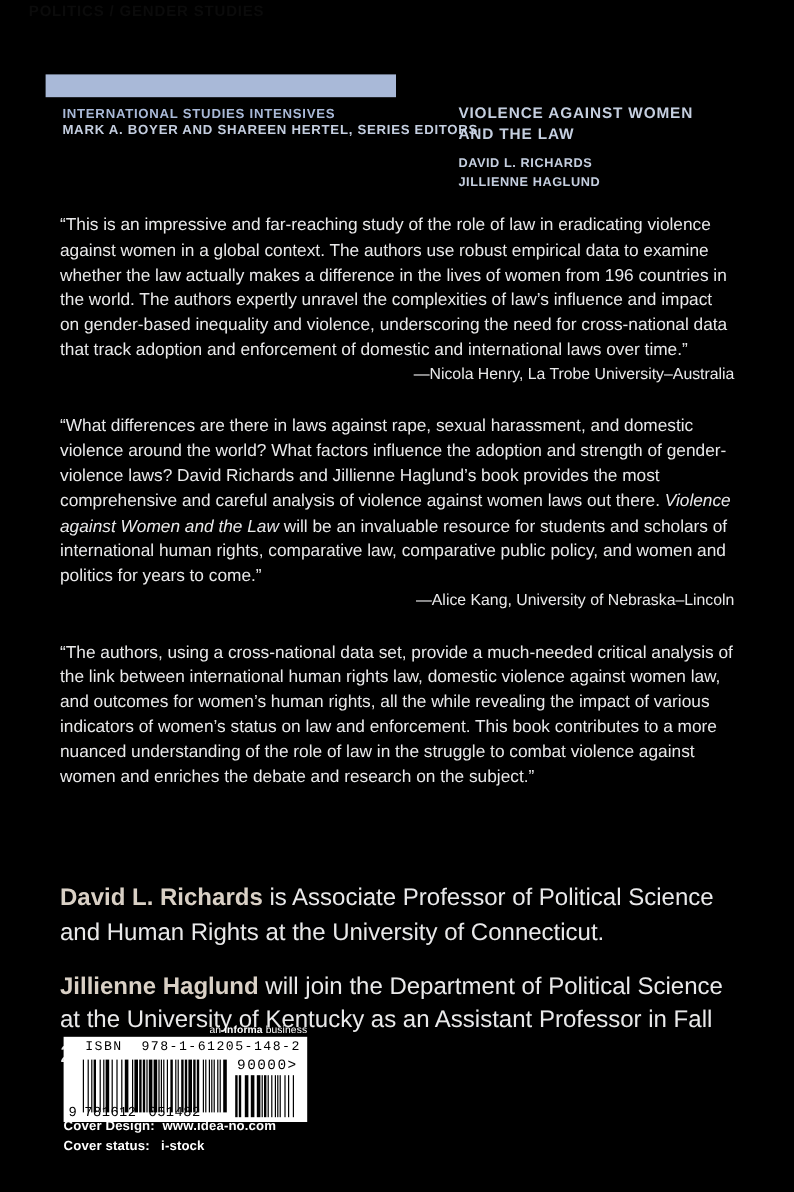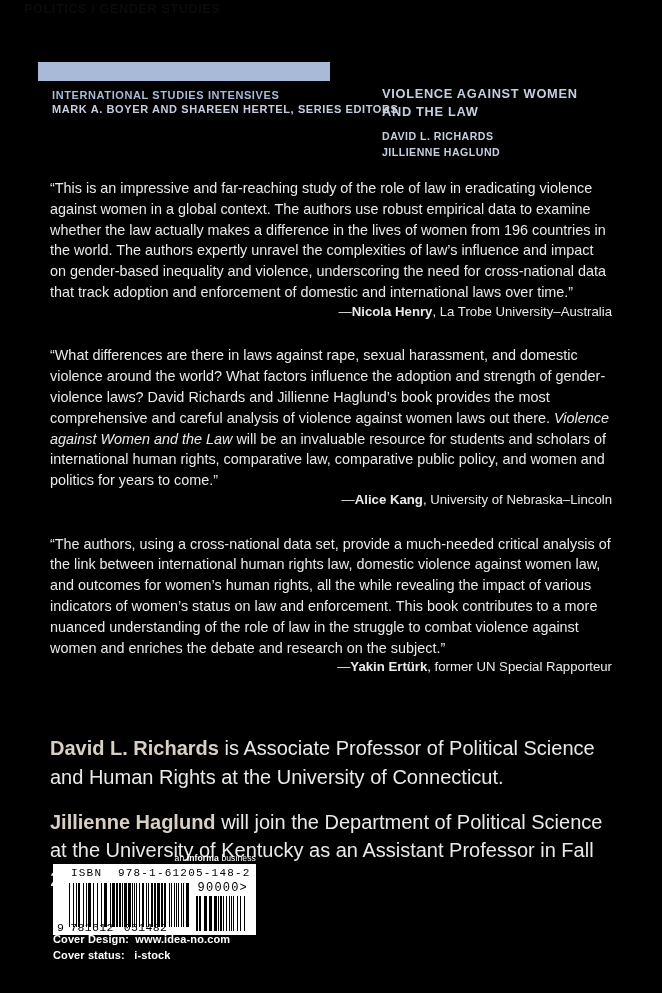--- a/index.html
+++ b/index.html
@@ -94,21 +94,21 @@
     text-align: left;
   }
   .blurb-text em { font-style: italic; }
   .blurb-attr {
     font-size: 13.2px;
     line-height: 1.40;
     color: #e9e9ea;
     text-align: right;
     margin: 0;
   }
-  .blurb-attr .who { font-weight: bold; }
+  .blurb-attr .who { font-weight: normal; }
 
   
   .bios {
     position: absolute;
     left: 50px;
     top: 734px;
     width: 562px;
   }
   .bio {
     font-size: 20px;
@@ -294,21 +294,20 @@
       <p class="blurb-attr"><span>—</span><span class="who">Nicola Henry</span><span>, La Trobe University–Australia</span></p>
     </div>
 
     <div class="blurb">
       <p class="blurb-text"><span>“What differences are there in laws against rape, sexual harassment, and domestic violence around the world? What factors influence the adoption and strength of gender-violence laws? David Richards and Jillienne Haglund’s book provides the most comprehensive and careful analysis of violence against women laws out there. </span><em>Violence against Women and the Law</em><span> will be an invaluable resource for students and scholars of international human rights, comparative law, comparative public policy, and women and politics for years to come.”</span></p>
       <p class="blurb-attr"><span>—</span><span class="who">Alice Kang</span><span>, University of Nebraska–Lincoln</span></p>
     </div>
 
     <div class="blurb">
       <p class="blurb-text"><span>“The authors, using a cross-national data set, provide a much-needed critical analysis of the link between international human rights law, domestic violence against women law, and outcomes for women’s human rights, all the while revealing the impact of various indicators of women’s status on law and enforcement. This book contributes to a more nuanced understanding of the role of law in the struggle to combat violence against women and enriches the debate and research on the subject.”</span><em></em><span></span></p>
-      <p class="blurb-attr"><span>—</span><span class="who">Yakin Ertürk</span><span>, former UN Special Rapporteur</span></p>
     </div>
 
   </div>
 
   <div class="bios">
     <p class="bio"><span class="bio-name">David L. Richards</span><span> is Associate Professor of Political Science and Human Rights at the University of Connecticut.</span></p>
     <p class="bio"><span class="bio-name">Jillienne Haglund</span><span> will join the Department of Political Science at the University of Kentucky as an Assistant Professor in Fall 2015.</span></p>
   </div>
 
   <div class="barcode-wrap">

